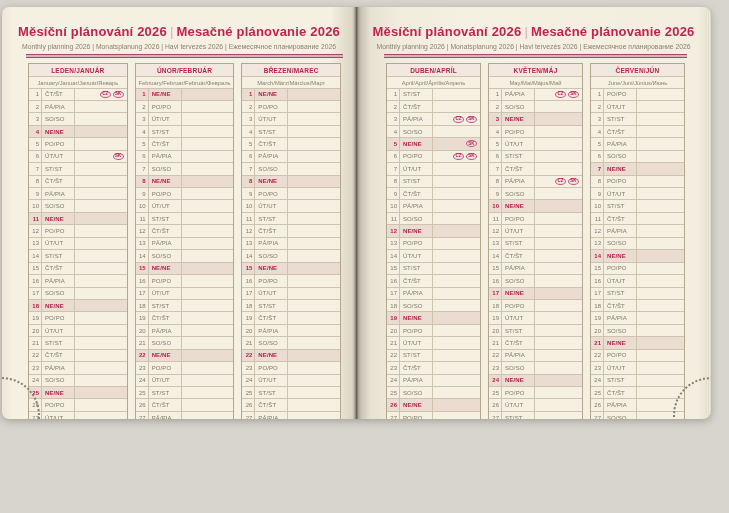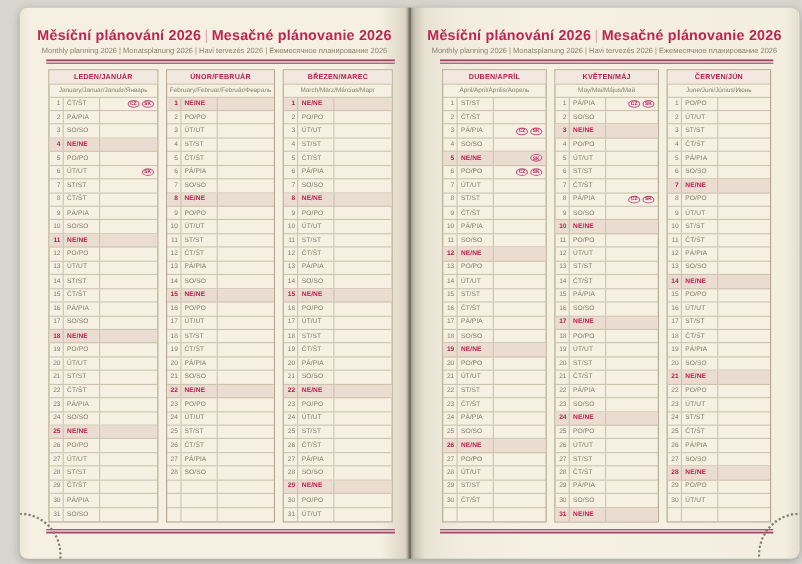--- a/index.html
+++ b/index.html
@@ -6,21 +6,21 @@
     --accent:#b5234d; --title:#c02351; --text:#837a69; --paper:#f5f0e2;
     --grid:#cdc3ae; --colborder:#b2a68d; --sunbg:#ebdcd2;
   }
   *{box-sizing:border-box; margin:0; padding:0;}
   html,body{width:729px;height:513px;}
   body{
     background:#d8d5cf;
     font-family:"Liberation Sans","DejaVu Sans",sans-serif;
     position:relative; overflow:hidden;
   }
-  .book{position:absolute; left:18px; top:7px; width:709px; height:501px;
+  .book{position:absolute; left:2px; top:7px; width:709px; height:412px;
     filter:drop-shadow(0 2px 4px rgba(60,55,45,.35));}
   .page{position:absolute; top:0; height:100%; overflow:hidden;}
   .page-left{left:0; width:354px; border-radius:7px 0 0 7px;
     background:linear-gradient(to right,#ece6d7 0px,#f5f0e2 10px,#f5f0e2 328px,#dcd5c5 350px,#aaa497 354px);}
   .page-right{left:354px; width:355px; border-radius:0 8px 8px 0;
     background:linear-gradient(to right,#8f8a7e 0px,#c9c3b5 5px,#e7e1d2 14px,#f1ecde 42px,#f5f0e2 110px,#f3eedf 341px,#e9e3d4 351px,#ded8c9 355px);}
   .edge-stack{position:absolute; right:1px; top:4px; bottom:4px; width:4px;
     background:repeating-linear-gradient(to right,#e3ddce 0 1px,#f1ebdc 1px 2px); opacity:.8;}
   .content{position:absolute; inset:0; padding-top:17px;}
   .p-title{text-align:center; font-size:13px; font-weight:bold; color:var(--title); letter-spacing:.2px; white-space:nowrap;}

